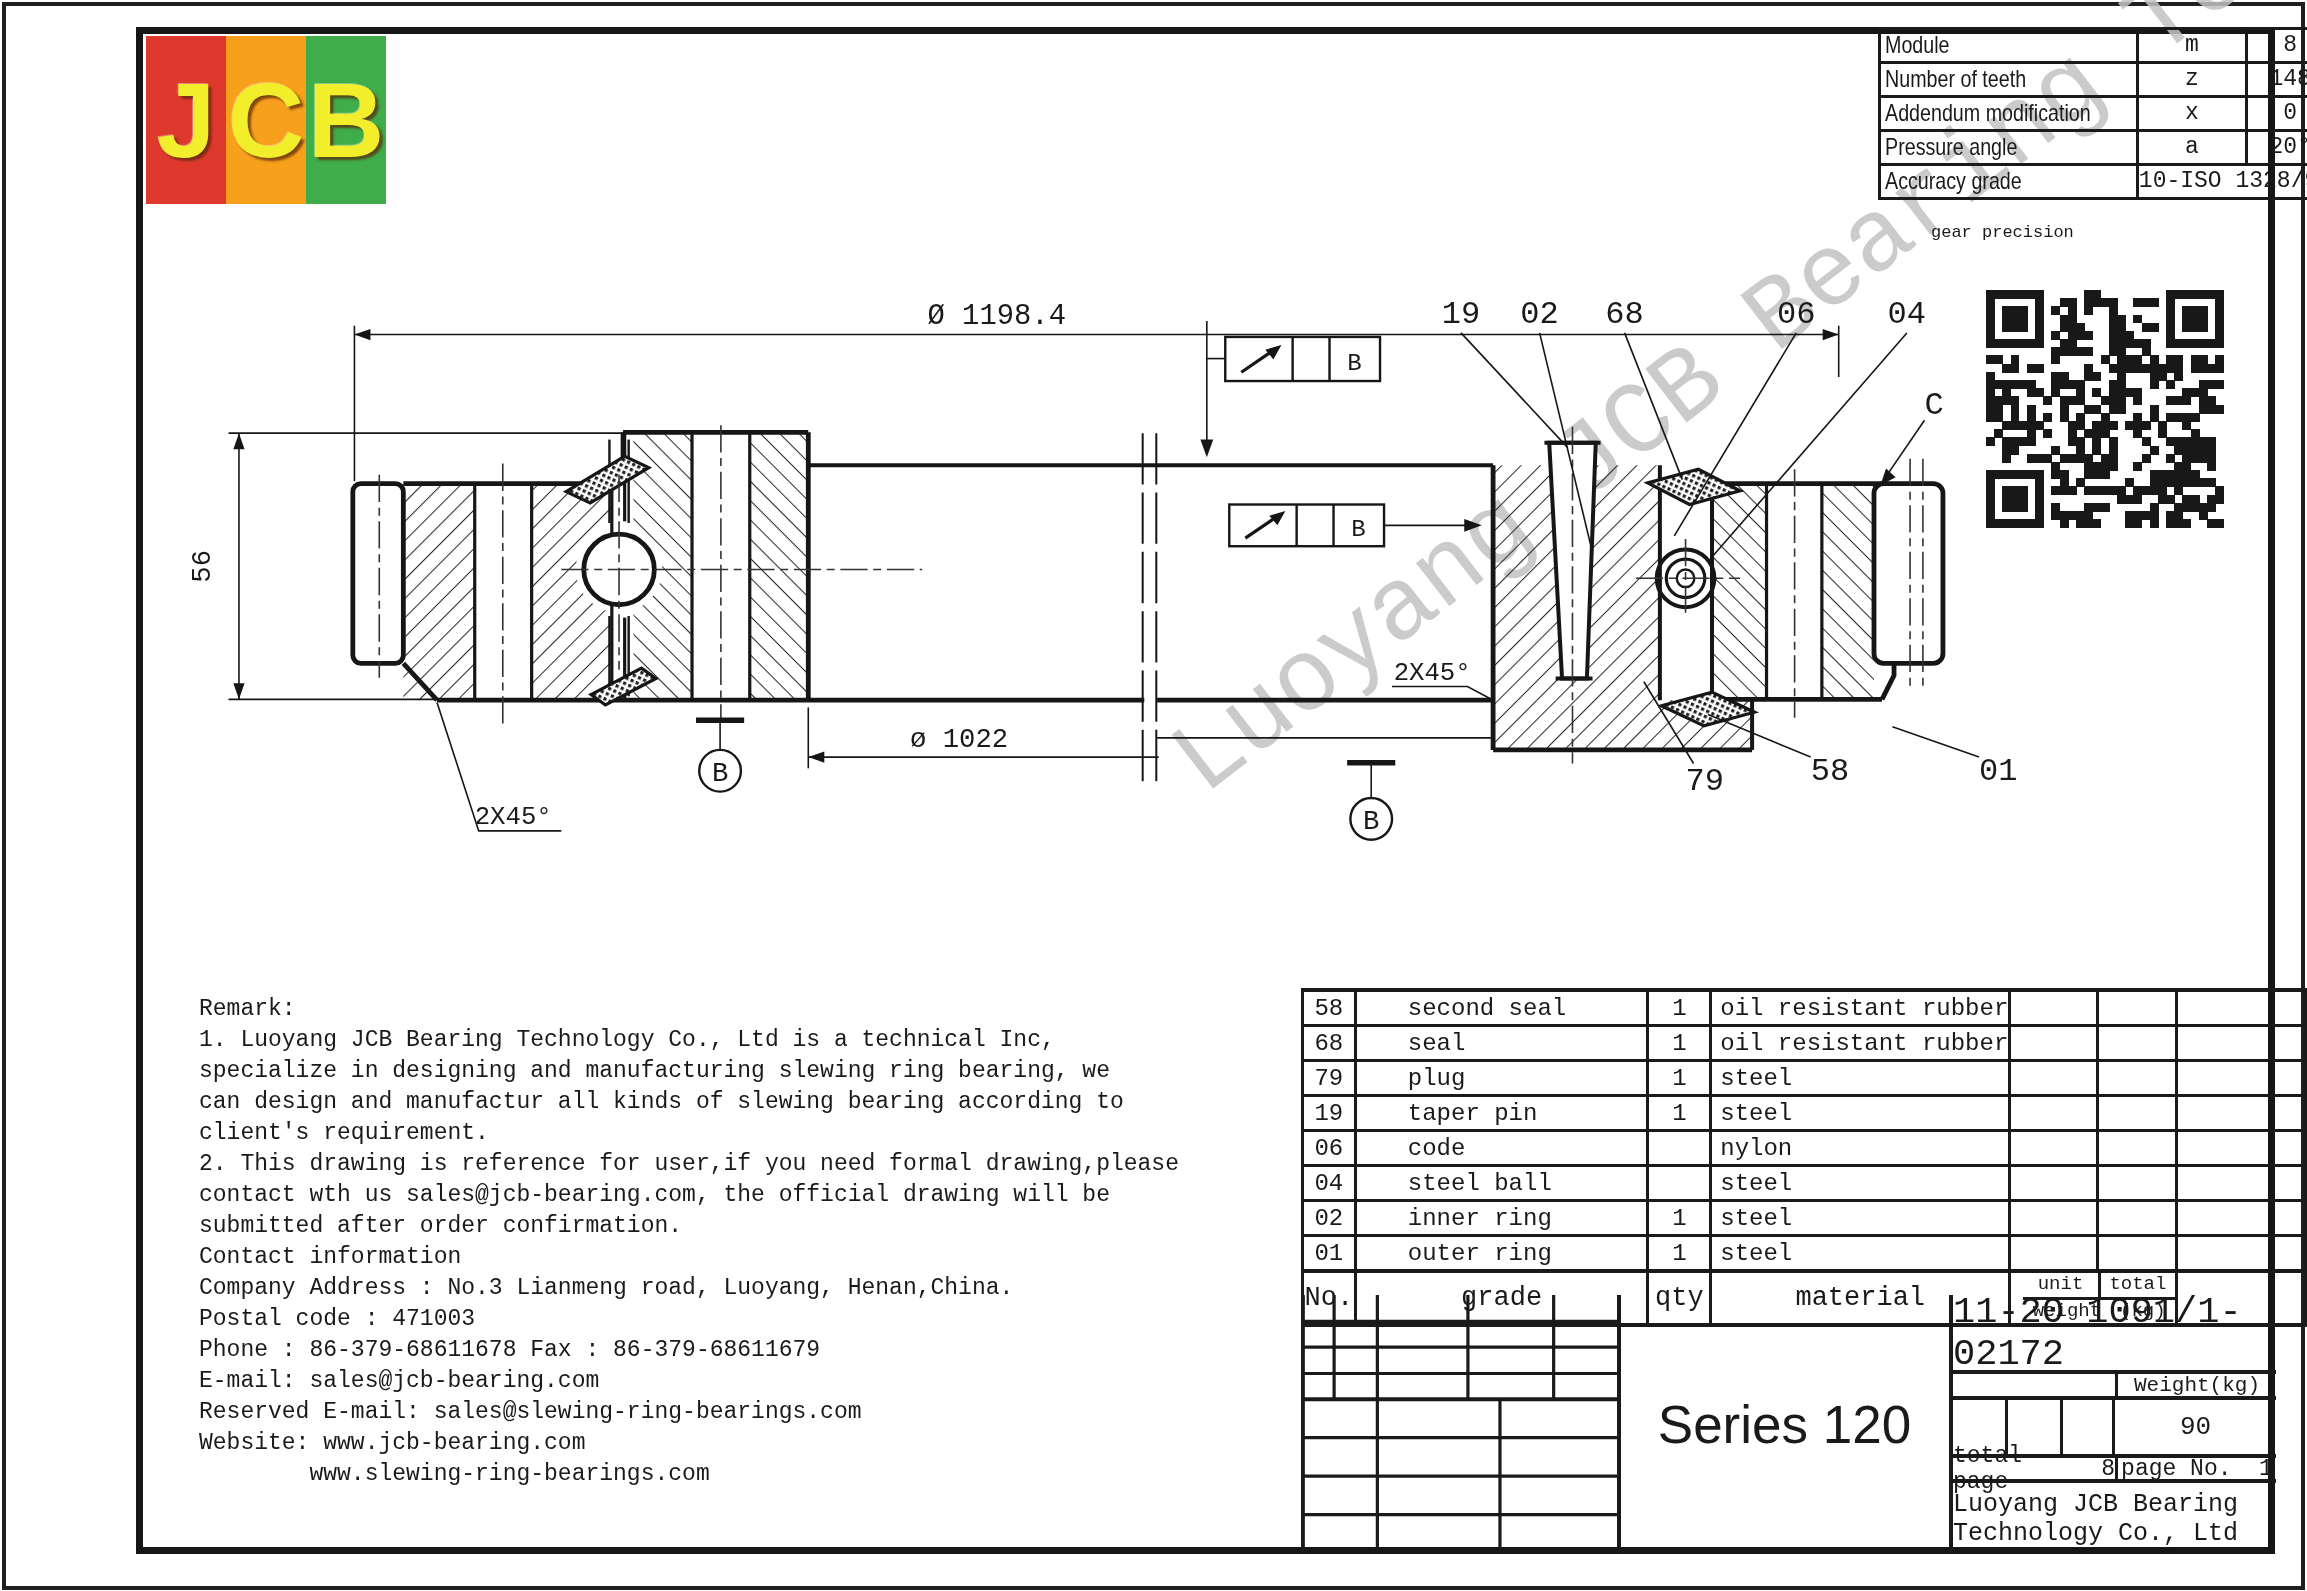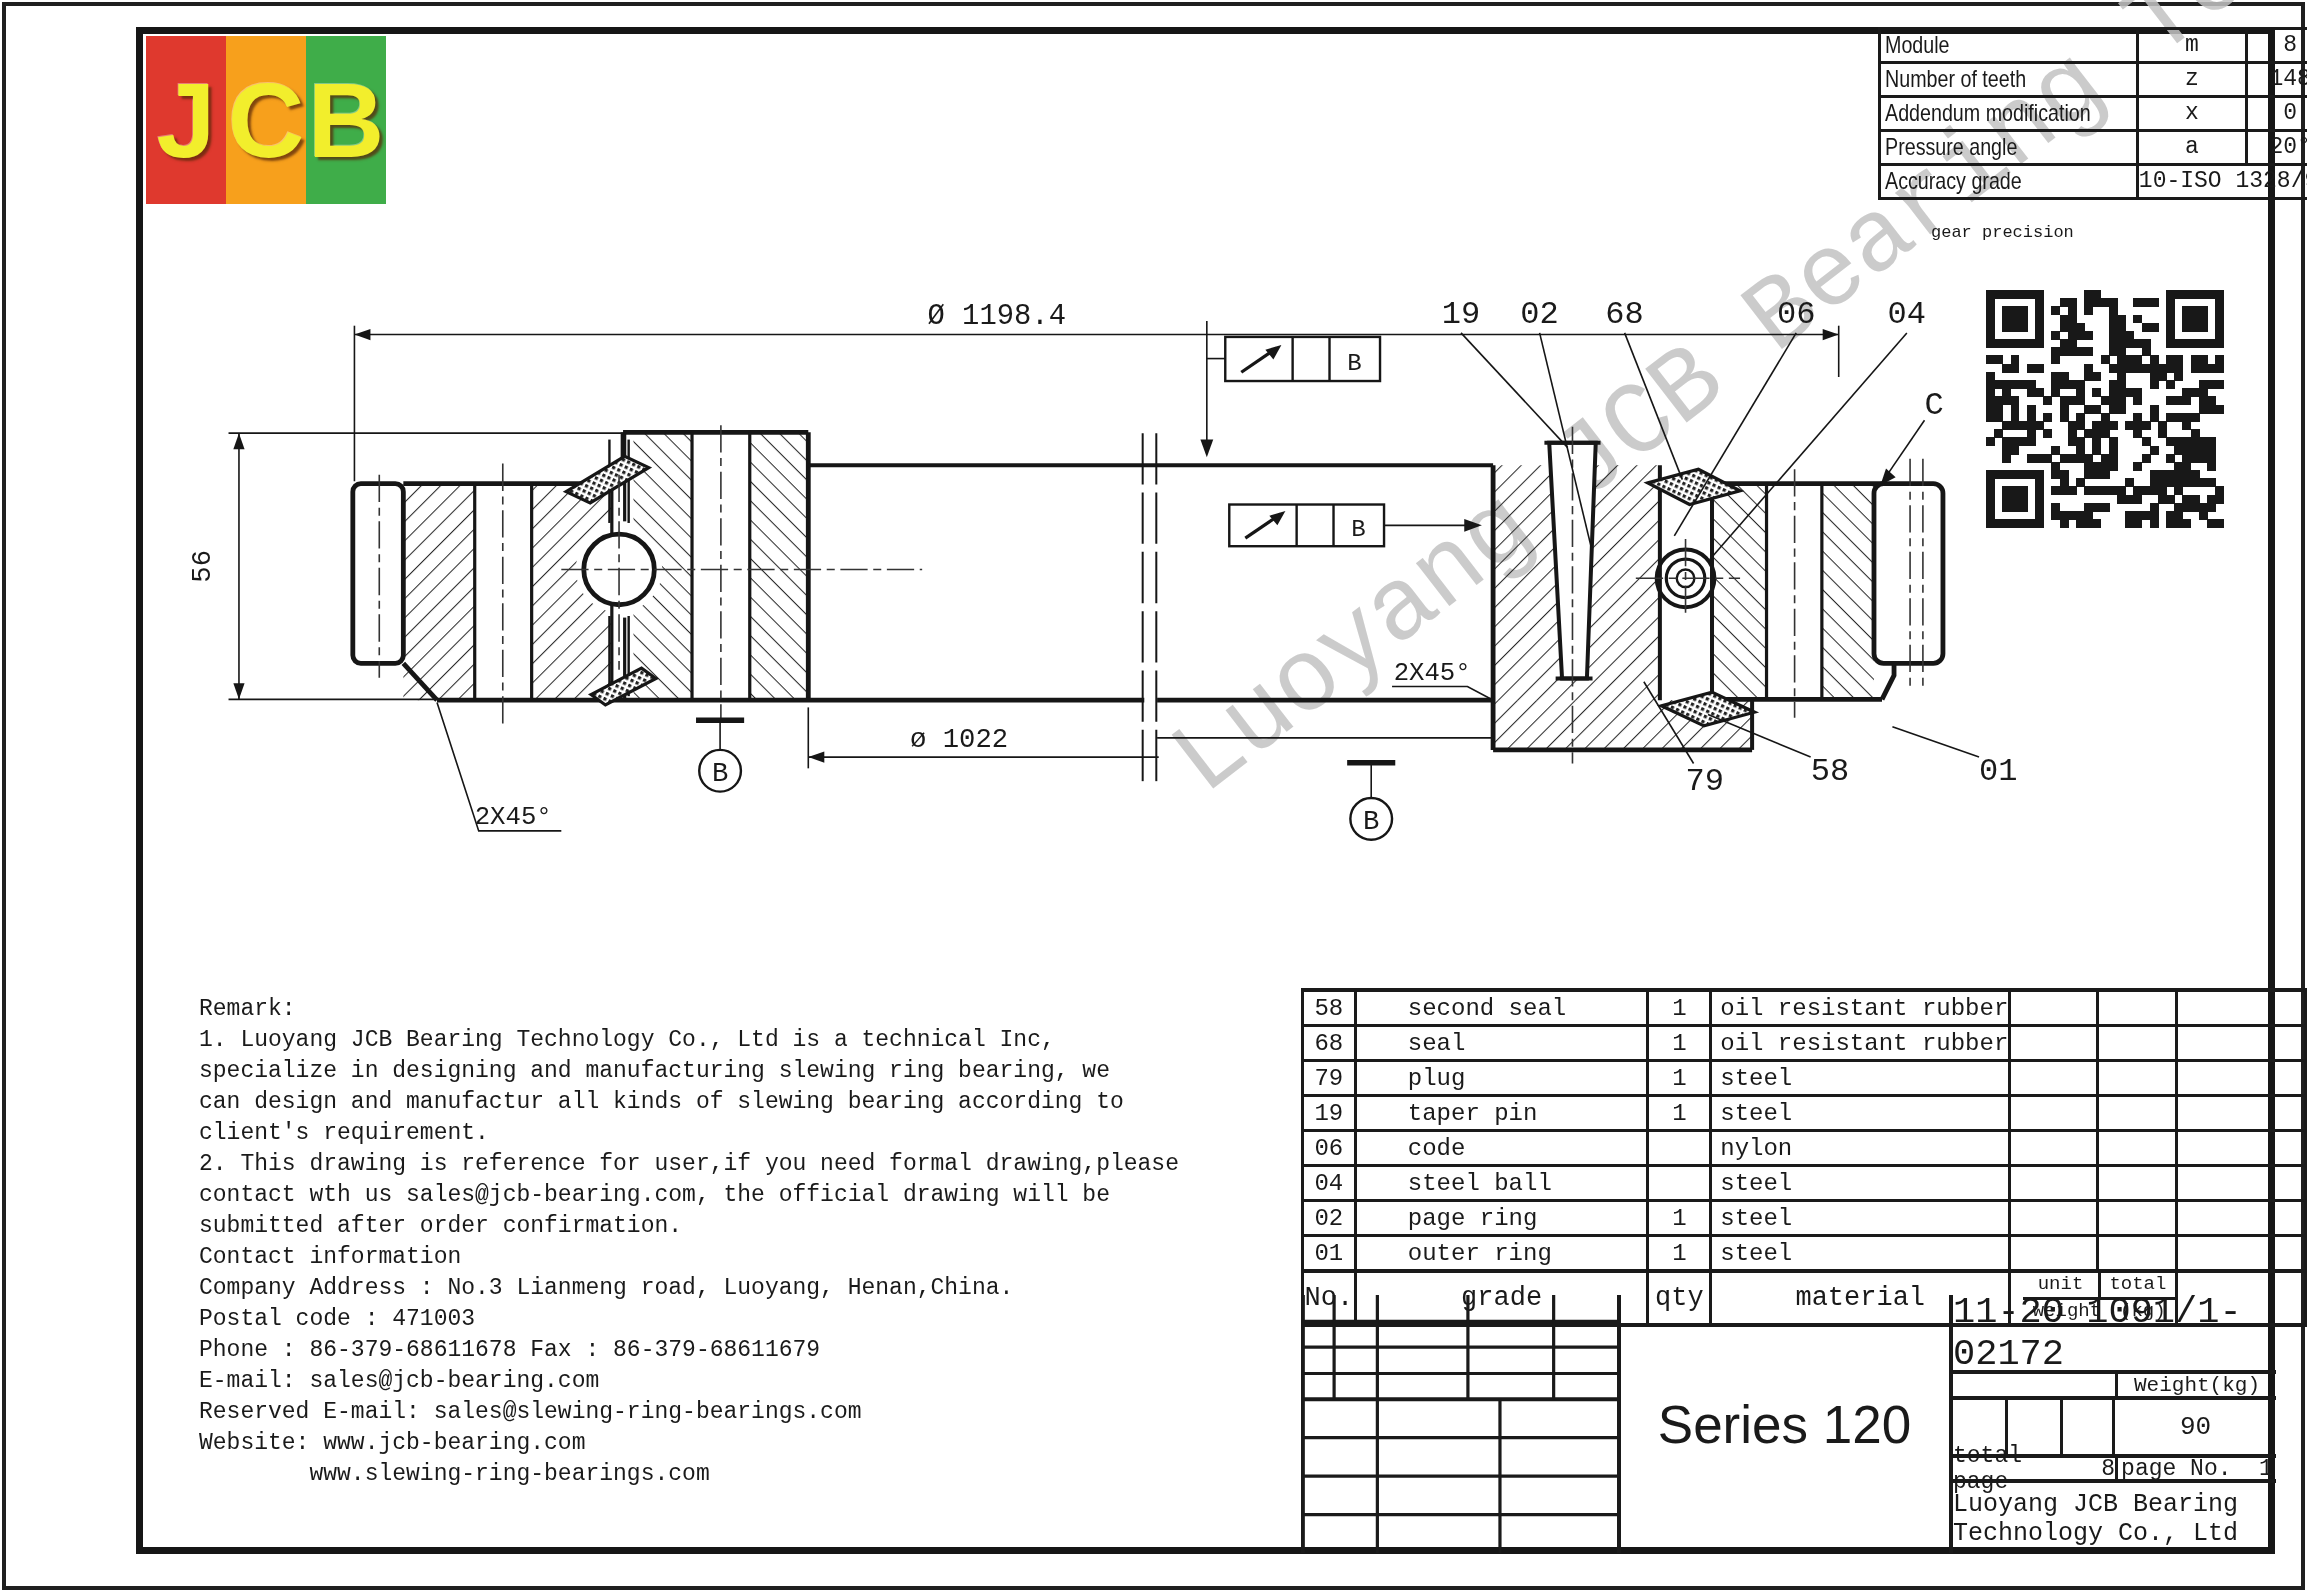--- a/index.html
+++ b/index.html
@@ -585,21 +585,21 @@
           <td class="no">04</td>
           <td class="nm">steel ball</td>
           <td class="q"></td>
           <td class="mat">steel</td>
           <td></td>
           <td></td>
           <td></td>
         </tr>
         <tr>
           <td class="no">02</td>
-          <td class="nm">page ring</td>
+          <td class="nm">inner ring</td>
           <td class="q">1</td>
           <td class="mat">steel</td>
           <td></td>
           <td></td>
           <td></td>
         </tr>
         <tr>
           <td class="no">01</td>
           <td class="nm">outer ring</td>
           <td class="q">1</td>

